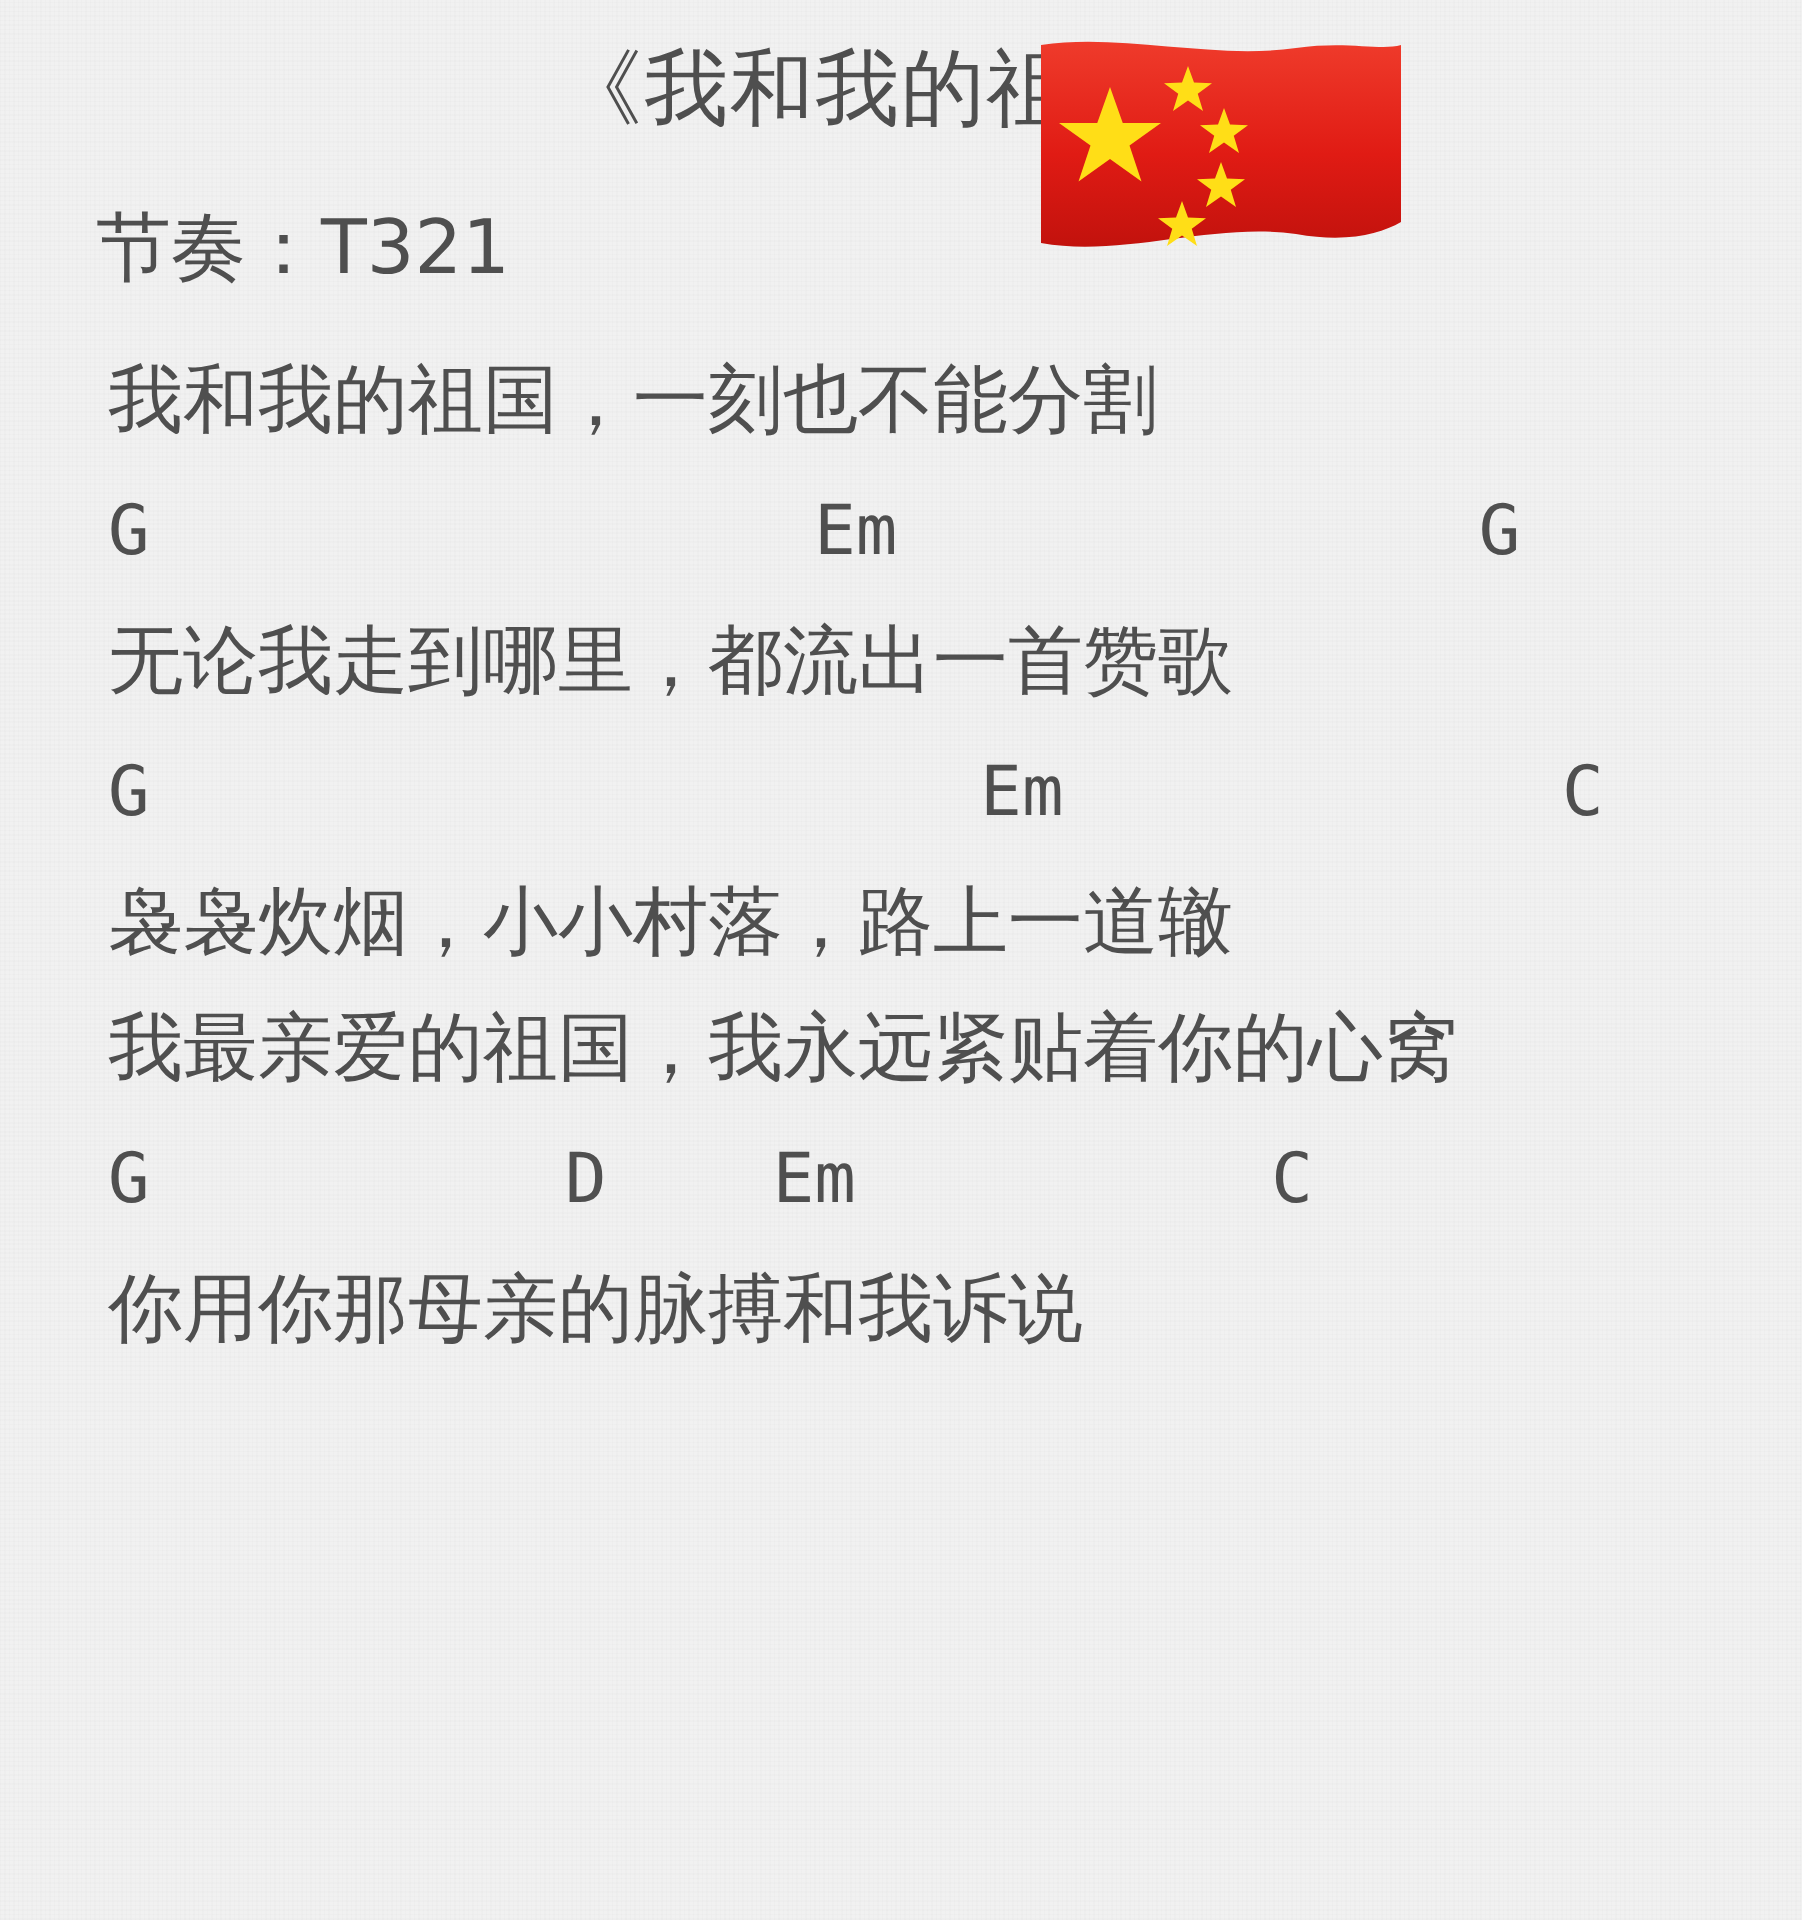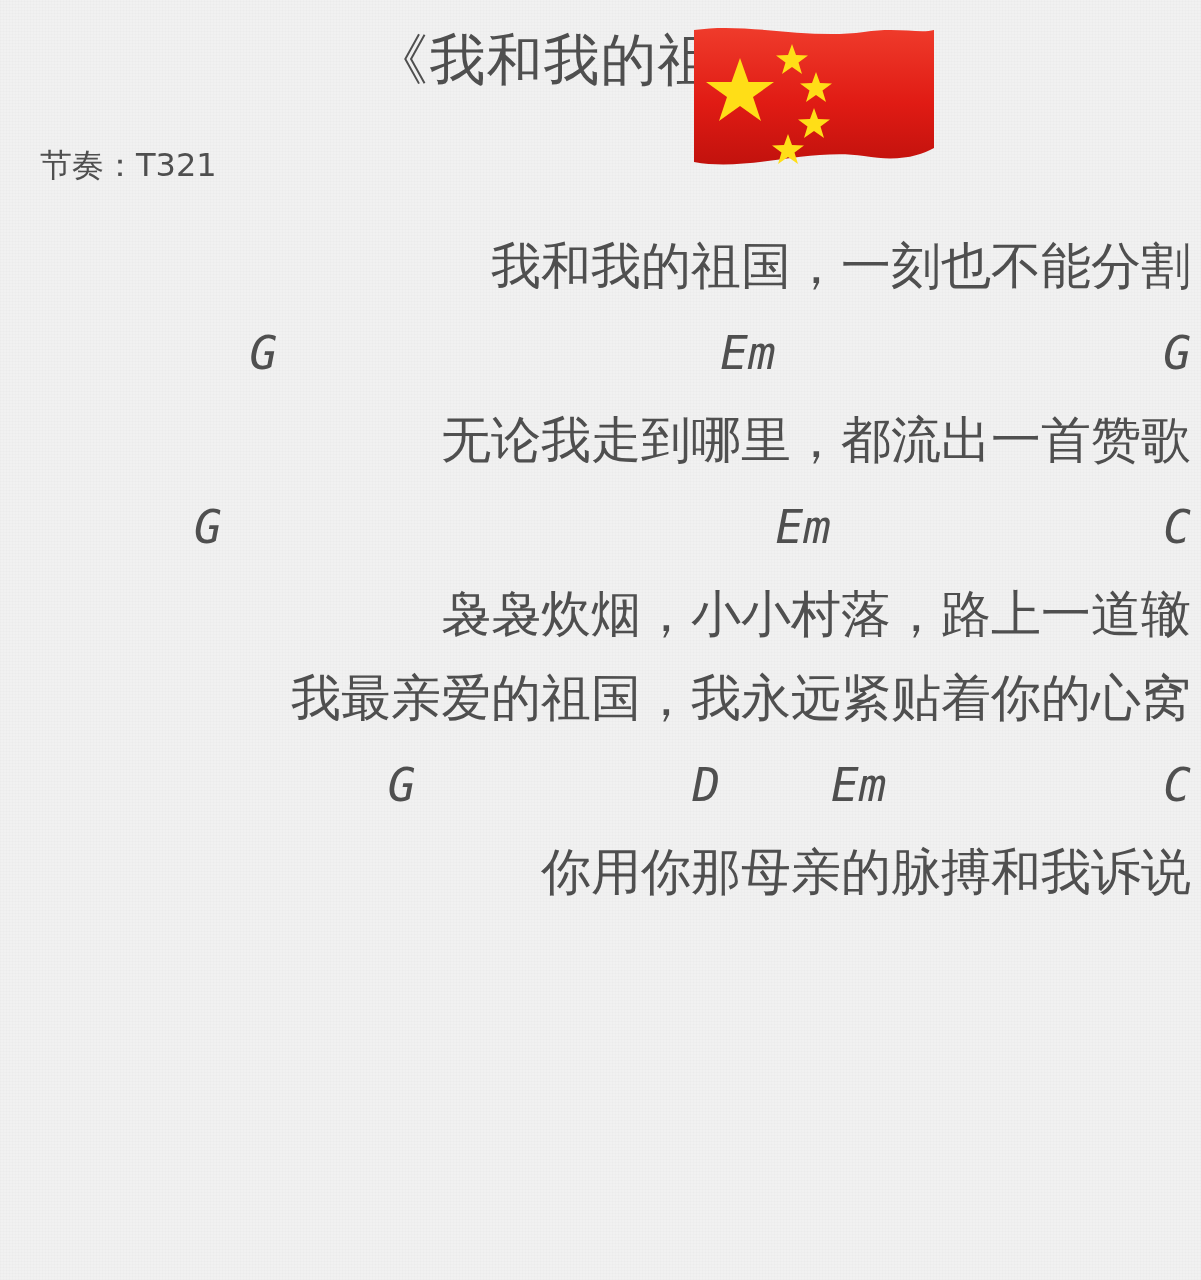--- a/index.html
+++ b/index.html
@@ -46,49 +46,47 @@
     font-family: "DejaVu Sans", "Liberation Sans", sans-serif;
   }
   .flag {
     position: absolute;
     left: 688px;
     top: 22px;
     width: 252px;
     height: 160px;
   }
   .tempo-line {
-    font-size: 32px;
+    font-size: 50px;
     color: #4f4f4f;
-    padding-left: 40px;
+    padding-left: 64px;
     margin-top: 8px;
     line-height: 74px;
     font-family: "DejaVu Sans", "Liberation Sans", sans-serif;
   }
   .body-block {
     padding-left: 72px;
     padding-right: 10px;
     margin-top: 22px;
-    text-align: right;
   }
   .lyric-line {
     font-size: 50px;
     line-height: 84px;
     color: #4f4f4f;
     white-space: pre;
     font-family: "DejaVu Sans", "Liberation Sans", sans-serif;
     letter-spacing: 0px;
   }
   .chord-line {
     font-size: 46px;
     line-height: 90px;
     color: #4f4f4f;
     white-space: pre;
     font-family: "DejaVu Sans Mono", "Liberation Mono", monospace;
     letter-spacing: 0px;
-    font-style: italic;
   }
 </style>
 </head>
 <body>
 
 <div class="paper-texture"></div>
 
 <div class="sheet">
 
   <div class="title-row">

